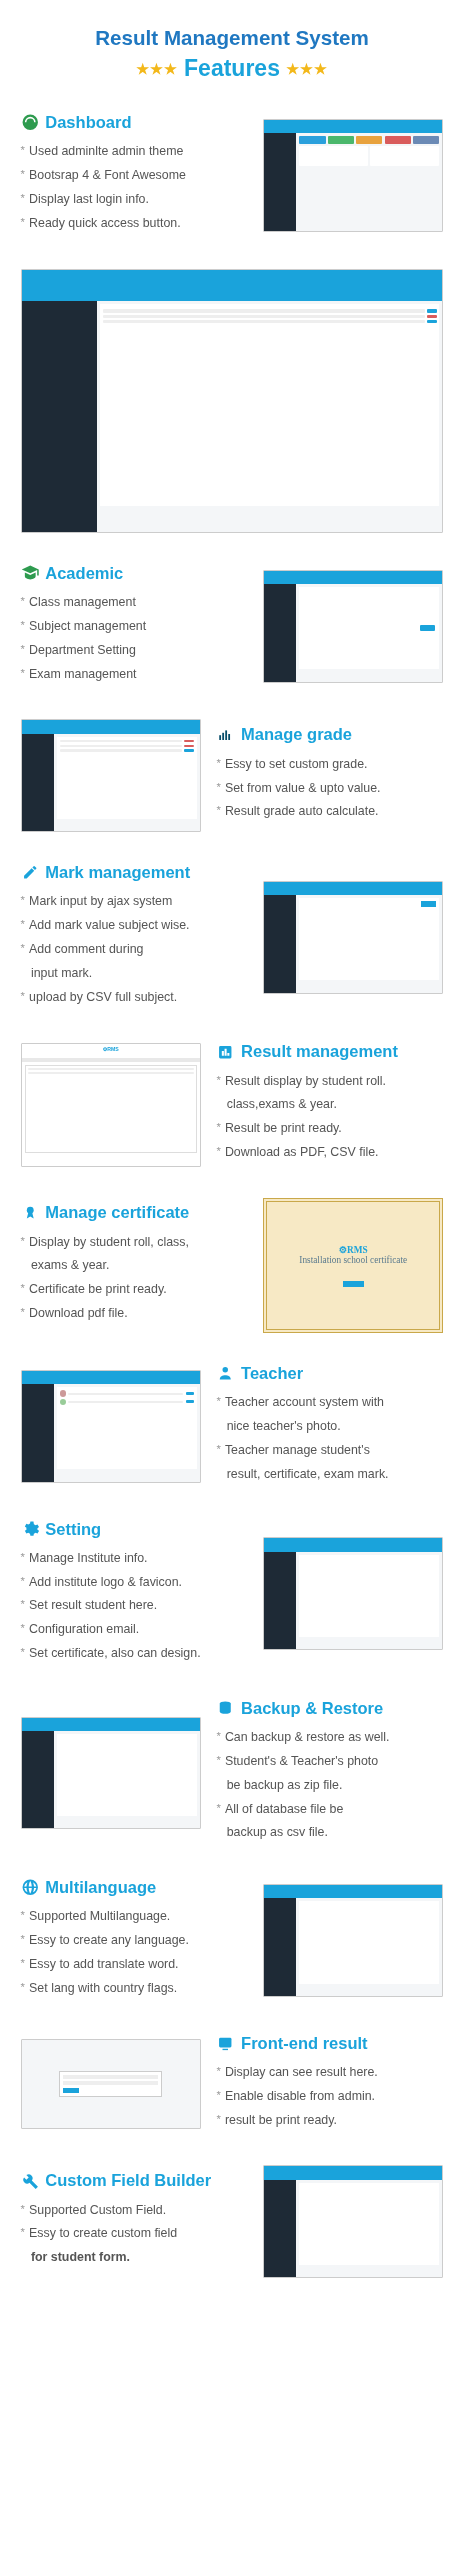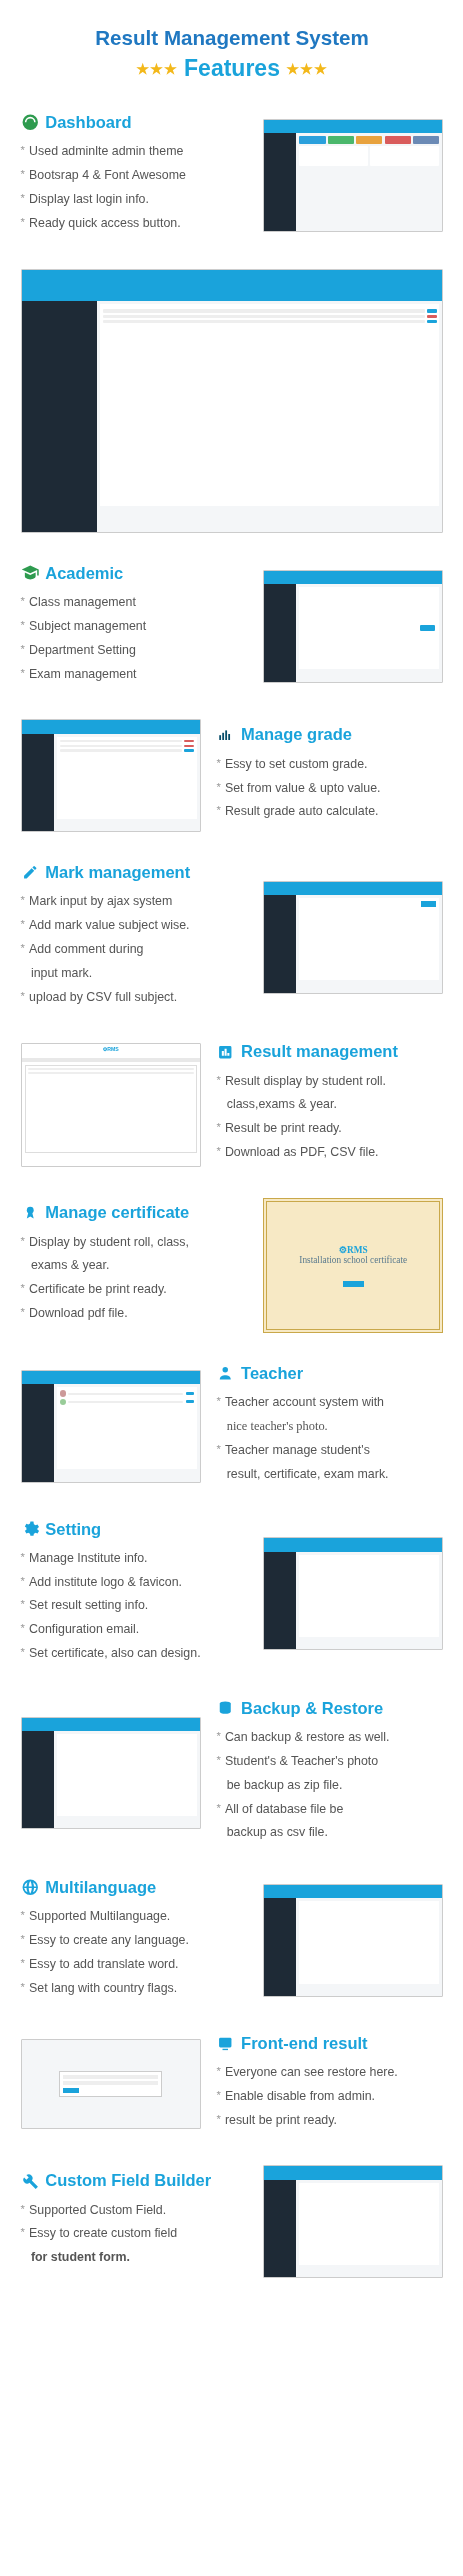--- a/index.html
+++ b/index.html
@@ -278,21 +278,21 @@
       <span class="icon">
           <svg viewBox="0 0 24 24" width="16.5" height="16.5" fill="currentColor">
             <circle cx="12" cy="7" r="4"></circle>
             <path d="M4 21c0-4 4-6 8-6s8 2 8 6H4z"></path>
           </svg>
         </span>
       <span>Teacher</span>
     </div>
     <ul class="feat-list">
       <li>Teacher account system with</li>
-      <li style="padding-left: 10.3px; list-style: none; font-family: Liberation Serif, serif;">nice teacher's photo.</li>
+      <li style="padding-left: 10.3px; list-style: none;">nice teacher's photo.</li>
       <li>Teacher manage student's</li>
       <li style="padding-left: 10.3px; list-style: none;">result, certificate, exam mark.</li>
     </ul>
   </div>
   <div class="section-img">
     <div class="screenshot">
         <div class="ss-top"></div>
         <div class="ss-side"></div>
         <div class="ss-main">
       <div style="background:#fff;height:90%;padding:3.1px">
@@ -318,21 +318,21 @@
       <span class="icon">
           <svg viewBox="0 0 24 24" width="18.5" height="18.5" fill="currentColor">
             <path d="M12 8a4 4 0 100 8 4 4 0 000-8zm9.4 4a7.4 7.4 0 00-.1-1.3l2.1-1.6-2-3.4-2.5 1a7.5 7.5 0 00-2.2-1.3L16.2 2h-4l-.5 2.6a7.5 7.5 0 00-2.2 1.3l-2.5-1-2 3.4 2.1 1.6a7.4 7.4 0 000 2.6L5 14.1l2 3.4 2.5-1a7.5 7.5 0 002.2 1.3l.5 2.6h4l.5-2.6a7.5 7.5 0 002.2-1.3l2.5 1 2-3.4-2.1-1.6c.1-.4.1-.9.1-1.3z"></path>
           </svg>
         </span>
       <span>Setting</span>
     </div>
     <ul class="feat-list">
       <li>Manage Institute info.</li>
       <li>Add institute logo &amp; favicon.</li>
-      <li>Set result setting info.</li>
+      <li>Set result student here.</li>
       <li>Configuration email.</li>
       <li>Set certificate, also can design.</li>
     </ul>
   </div>
   <div class="section-img">
     <div class="screenshot">
         <div class="ss-top"></div>
         <div class="ss-side"></div>
         <div class="ss-main">
           <div style="background:#fff;height:90%"></div>
@@ -404,21 +404,21 @@
     <div class="section-title">
       <span class="icon">
           <svg viewBox="0 0 24 24" width="16.5" height="16.5" fill="currentColor">
             <rect x="3" y="4" width="18" height="14" rx="2"></rect>
             <path d="M8 20h8v2H8z"></path>
           </svg>
         </span>
       <span>Front-end result</span>
     </div>
     <ul class="feat-list">
-      <li>Everyone can see restore here.</li>
+      <li>Display can see result here.</li>
       <li>Enable disable from admin.</li>
       <li>result be print ready.</li>
     </ul>
   </div>
   <div class="section-img">
     <div class="screenshot noside" style="aspect-ratio:16/8">
         <div class="ss-main" style="top:0;display:flex;align-items:center;justify-content:center">
           <div style="width:60%;border:0.5px solid #ccc;background:#fff;padding:3.1px">
             <div style="height:4.1px;background:#eee;margin-bottom:2.1px"></div>
             <div style="height:4.1px;background:#eee;margin-bottom:2.1px"></div>

